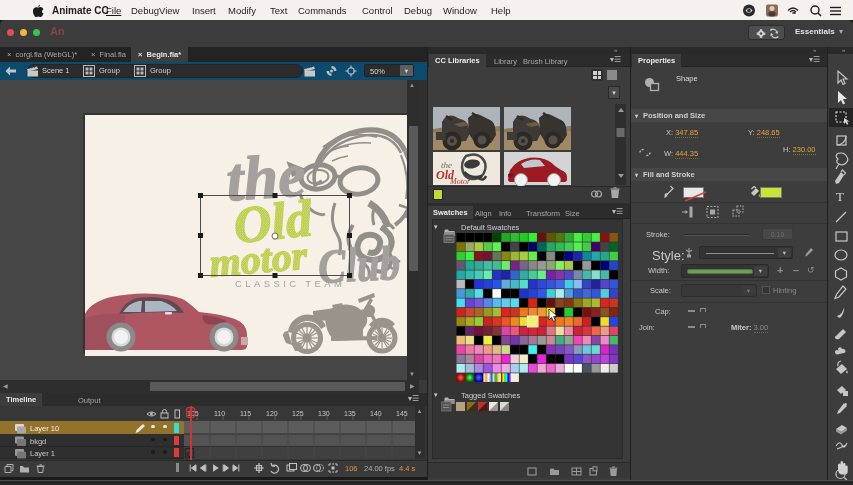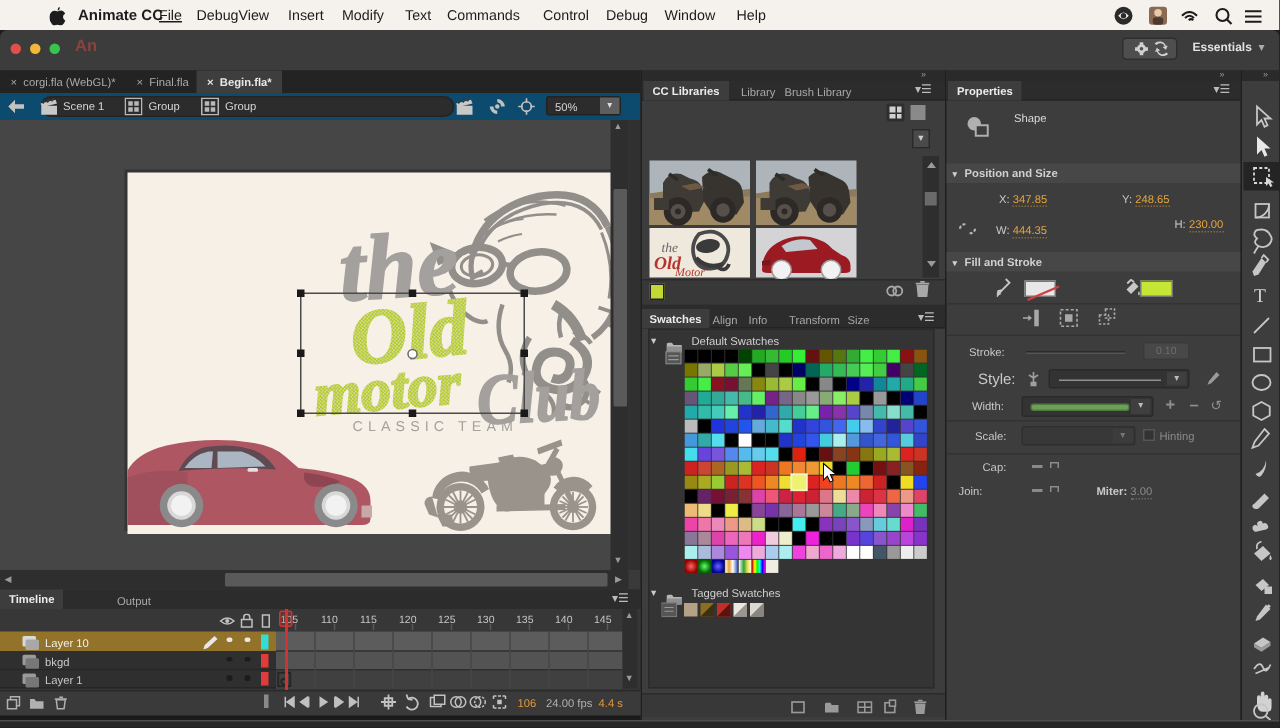--- a/index.html
+++ b/index.html
@@ -822,21 +822,21 @@
           <rect x="0" y="5" width="6" height="6" stroke-dasharray="1.6 1.2"></rect>
           <rect x="4" y="1" width="6" height="6" stroke-dasharray="1.6 1.2"></rect>
         </g>
       </g>
     </svg>
 
     <div class="abs" style="left:15px; top:183px; color:#c9c9c9; font-size:7.5px;">Stroke:</div>
     <div class="abs" style="left:53px; top:187px; width:66px; height:2px; background:#2a2a2a; border-bottom:1px solid #555;"></div>
     <div class="abs" style="left:131px; top:181px; width:31px; height:12px; background:#484848; border:1px solid #3a3a3a; color:#6e6e6e; font-size:7px; text-align:center; line-height:12px;">0.10</div>
 
-    <div class="abs" style="left:21px; top:201px; color:#c9c9c9; font-size:10px;">Style:</div>
+    <div class="abs" style="left:21px; top:201px; color:#c9c9c9; font-size:13px;">Style:</div>
     <svg class="abs" style="left:53px; top:200px;" width="10" height="11" viewBox="0 0 10 11">
       <path d="M5 1 L5 5 M2 3 L5 5 L8 3 M5 5 L5 8" stroke="#a0a0a0" stroke-width="1.1" fill="none"></path>
       <rect x="3" y="7.5" width="4" height="3" fill="#a0a0a0"></rect>
     </svg>
     <div class="abs" style="left:68px; top:199px; width:94px; height:13px; background:#333; border:1px solid #2a2a2a; border-radius:2px;">
       <div class="abs" style="left:6px; top:6px; width:68px; height:1.4px; background:#909090;"></div>
       <div class="abs" style="right:1px; top:1px; width:13px; height:9px; background:#3f3f3f; color:#bbb; font-size:6.5px; text-align:center; line-height:9px;">▾</div>
     </div>
     <svg class="abs" style="left:173px; top:200px;" width="10" height="11" viewBox="0 0 10 11">
       <path d="M7 1 L9 3 L3.5 8.5 L1 9.5 L2 7 Z" fill="#9a9a9a"></path>

